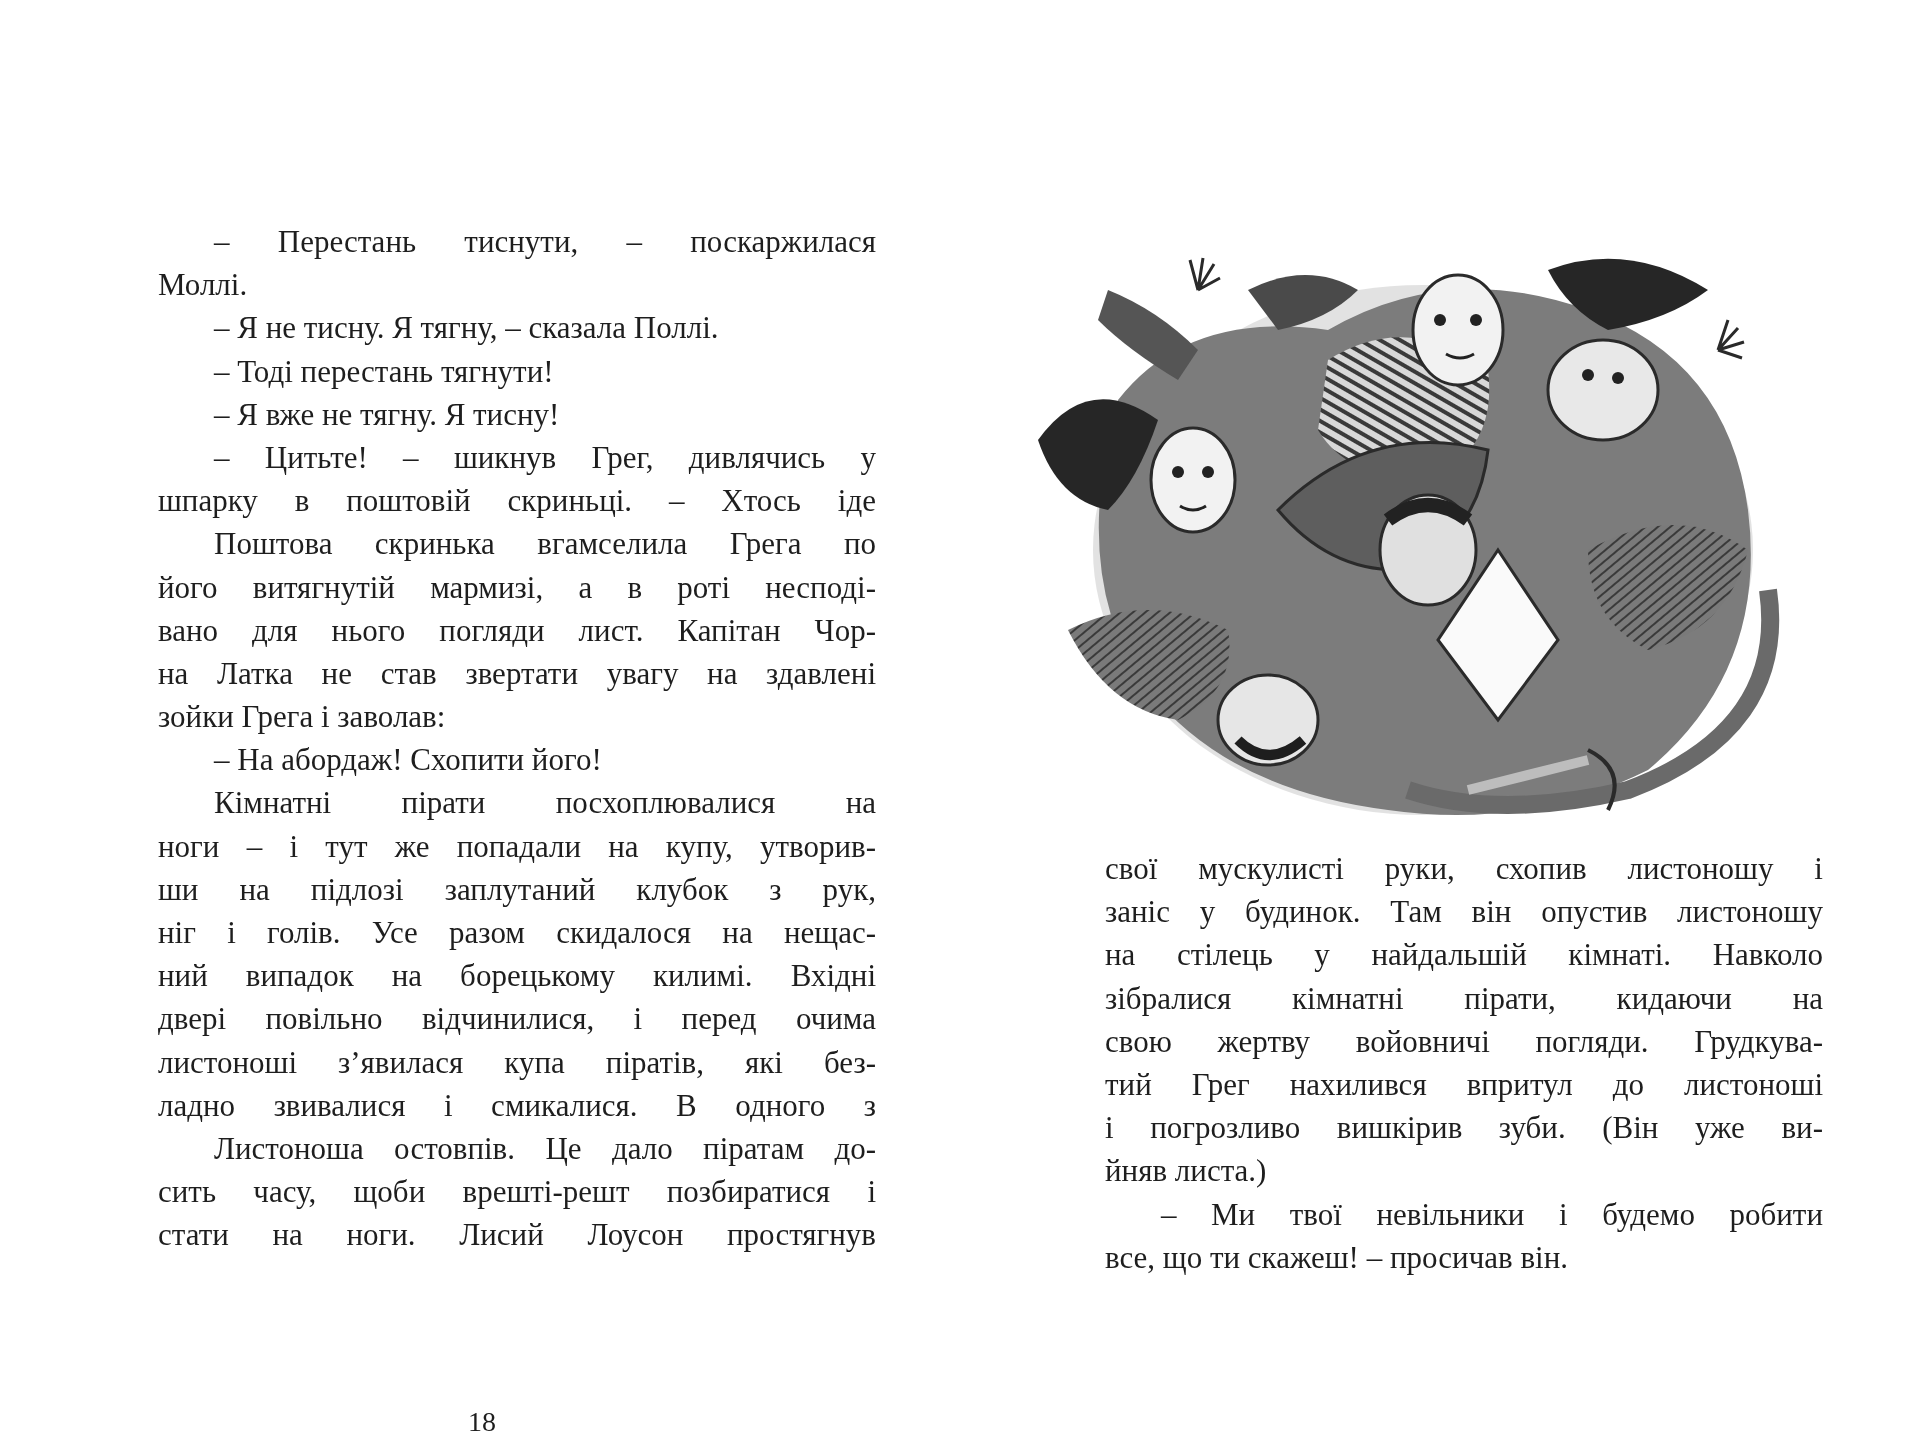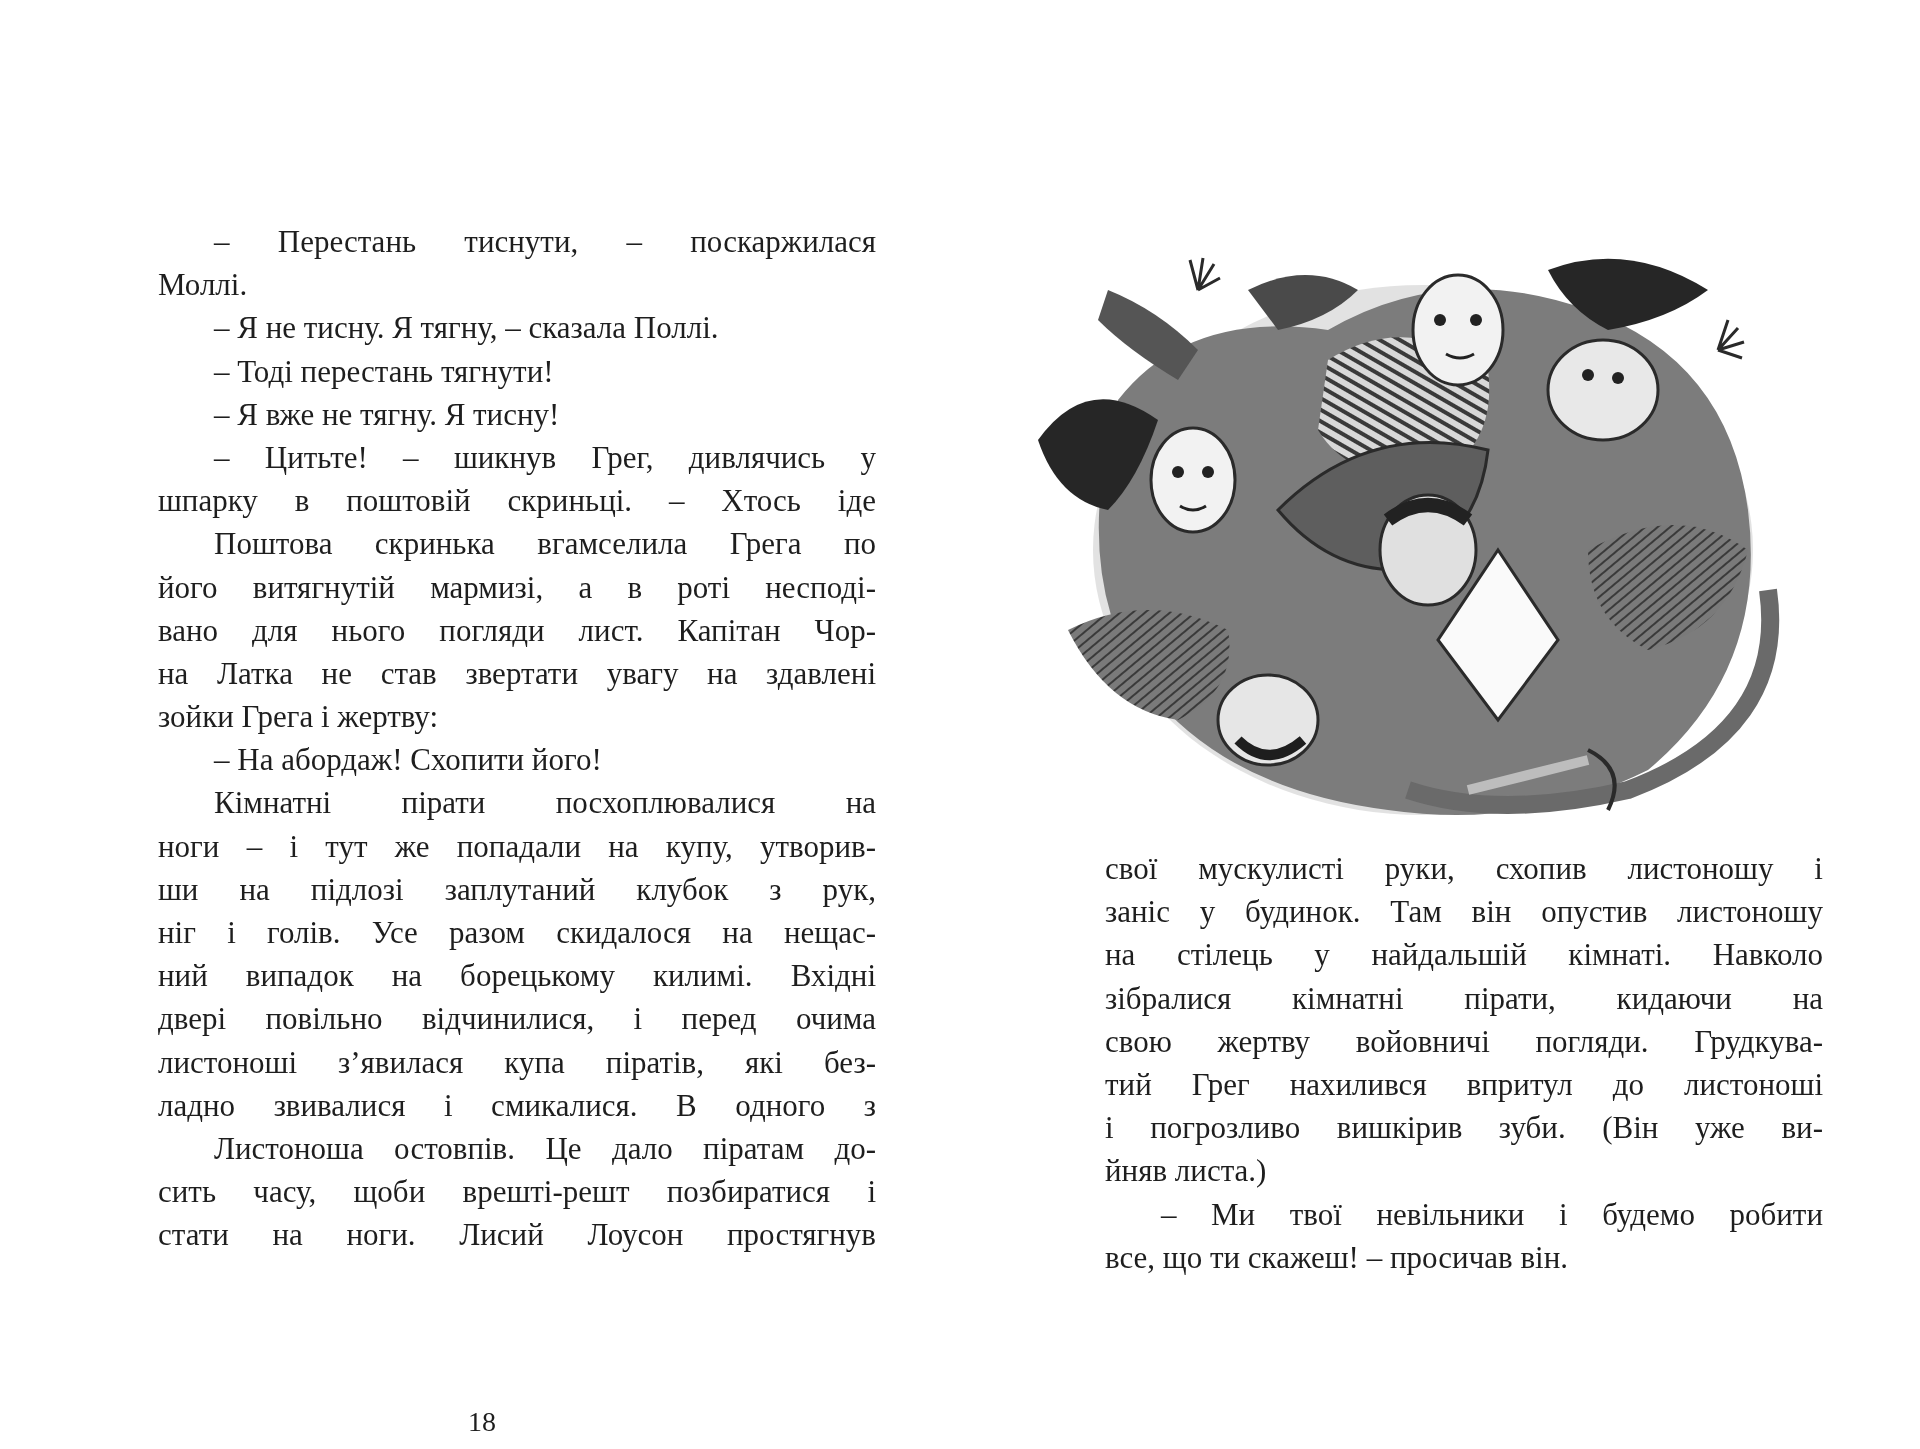--- a/index.html
+++ b/index.html
@@ -48,21 +48,21 @@
       <span class="line last">Моллі.</span>
       <span class="line indent last">– Я не тисну. Я тягну, – сказала Поллі.</span>
       <span class="line indent last">– Тоді перестань тягнути!</span>
       <span class="line indent last">– Я вже не тягну. Я тисну!</span>
       <span class="line indent">– Цитьте! – шикнув Грег, дивлячись у</span>
       <span class="line">шпарку в поштовій скриньці. – Хтось іде</span>
       <span class="line indent">Поштова скринька вгамселила Грега по</span>
       <span class="line">його витягнутій мармизі, а в роті несподі-</span>
       <span class="line">вано для нього погляди лист. Капітан Чор-</span>
       <span class="line">на Латка не став звертати увагу на здавлені</span>
-      <span class="line last">зойки Грега і жертву:</span>
+      <span class="line last">зойки Грега і заволав:</span>
       <span class="line indent last">– На абордаж! Схопити його!</span>
       <span class="line indent">Кімнатні пірати посхоплювалися на</span>
       <span class="line">ноги – і тут же попадали на купу, утворив-</span>
       <span class="line">ши на підлозі заплутаний клубок з рук,</span>
       <span class="line">ніг і голів. Усе разом скидалося на нещас-</span>
       <span class="line">ний випадок на борецькому килимі. Вхідні</span>
       <span class="line">двері повільно відчинилися, і перед очима</span>
       <span class="line">листоноші з’явилася купа піратів, які без-</span>
       <span class="line">ладно звивалися і смикалися. В одного з</span>
       <span class="line indent">Листоноша остовпів. Це дало піратам до-</span>

